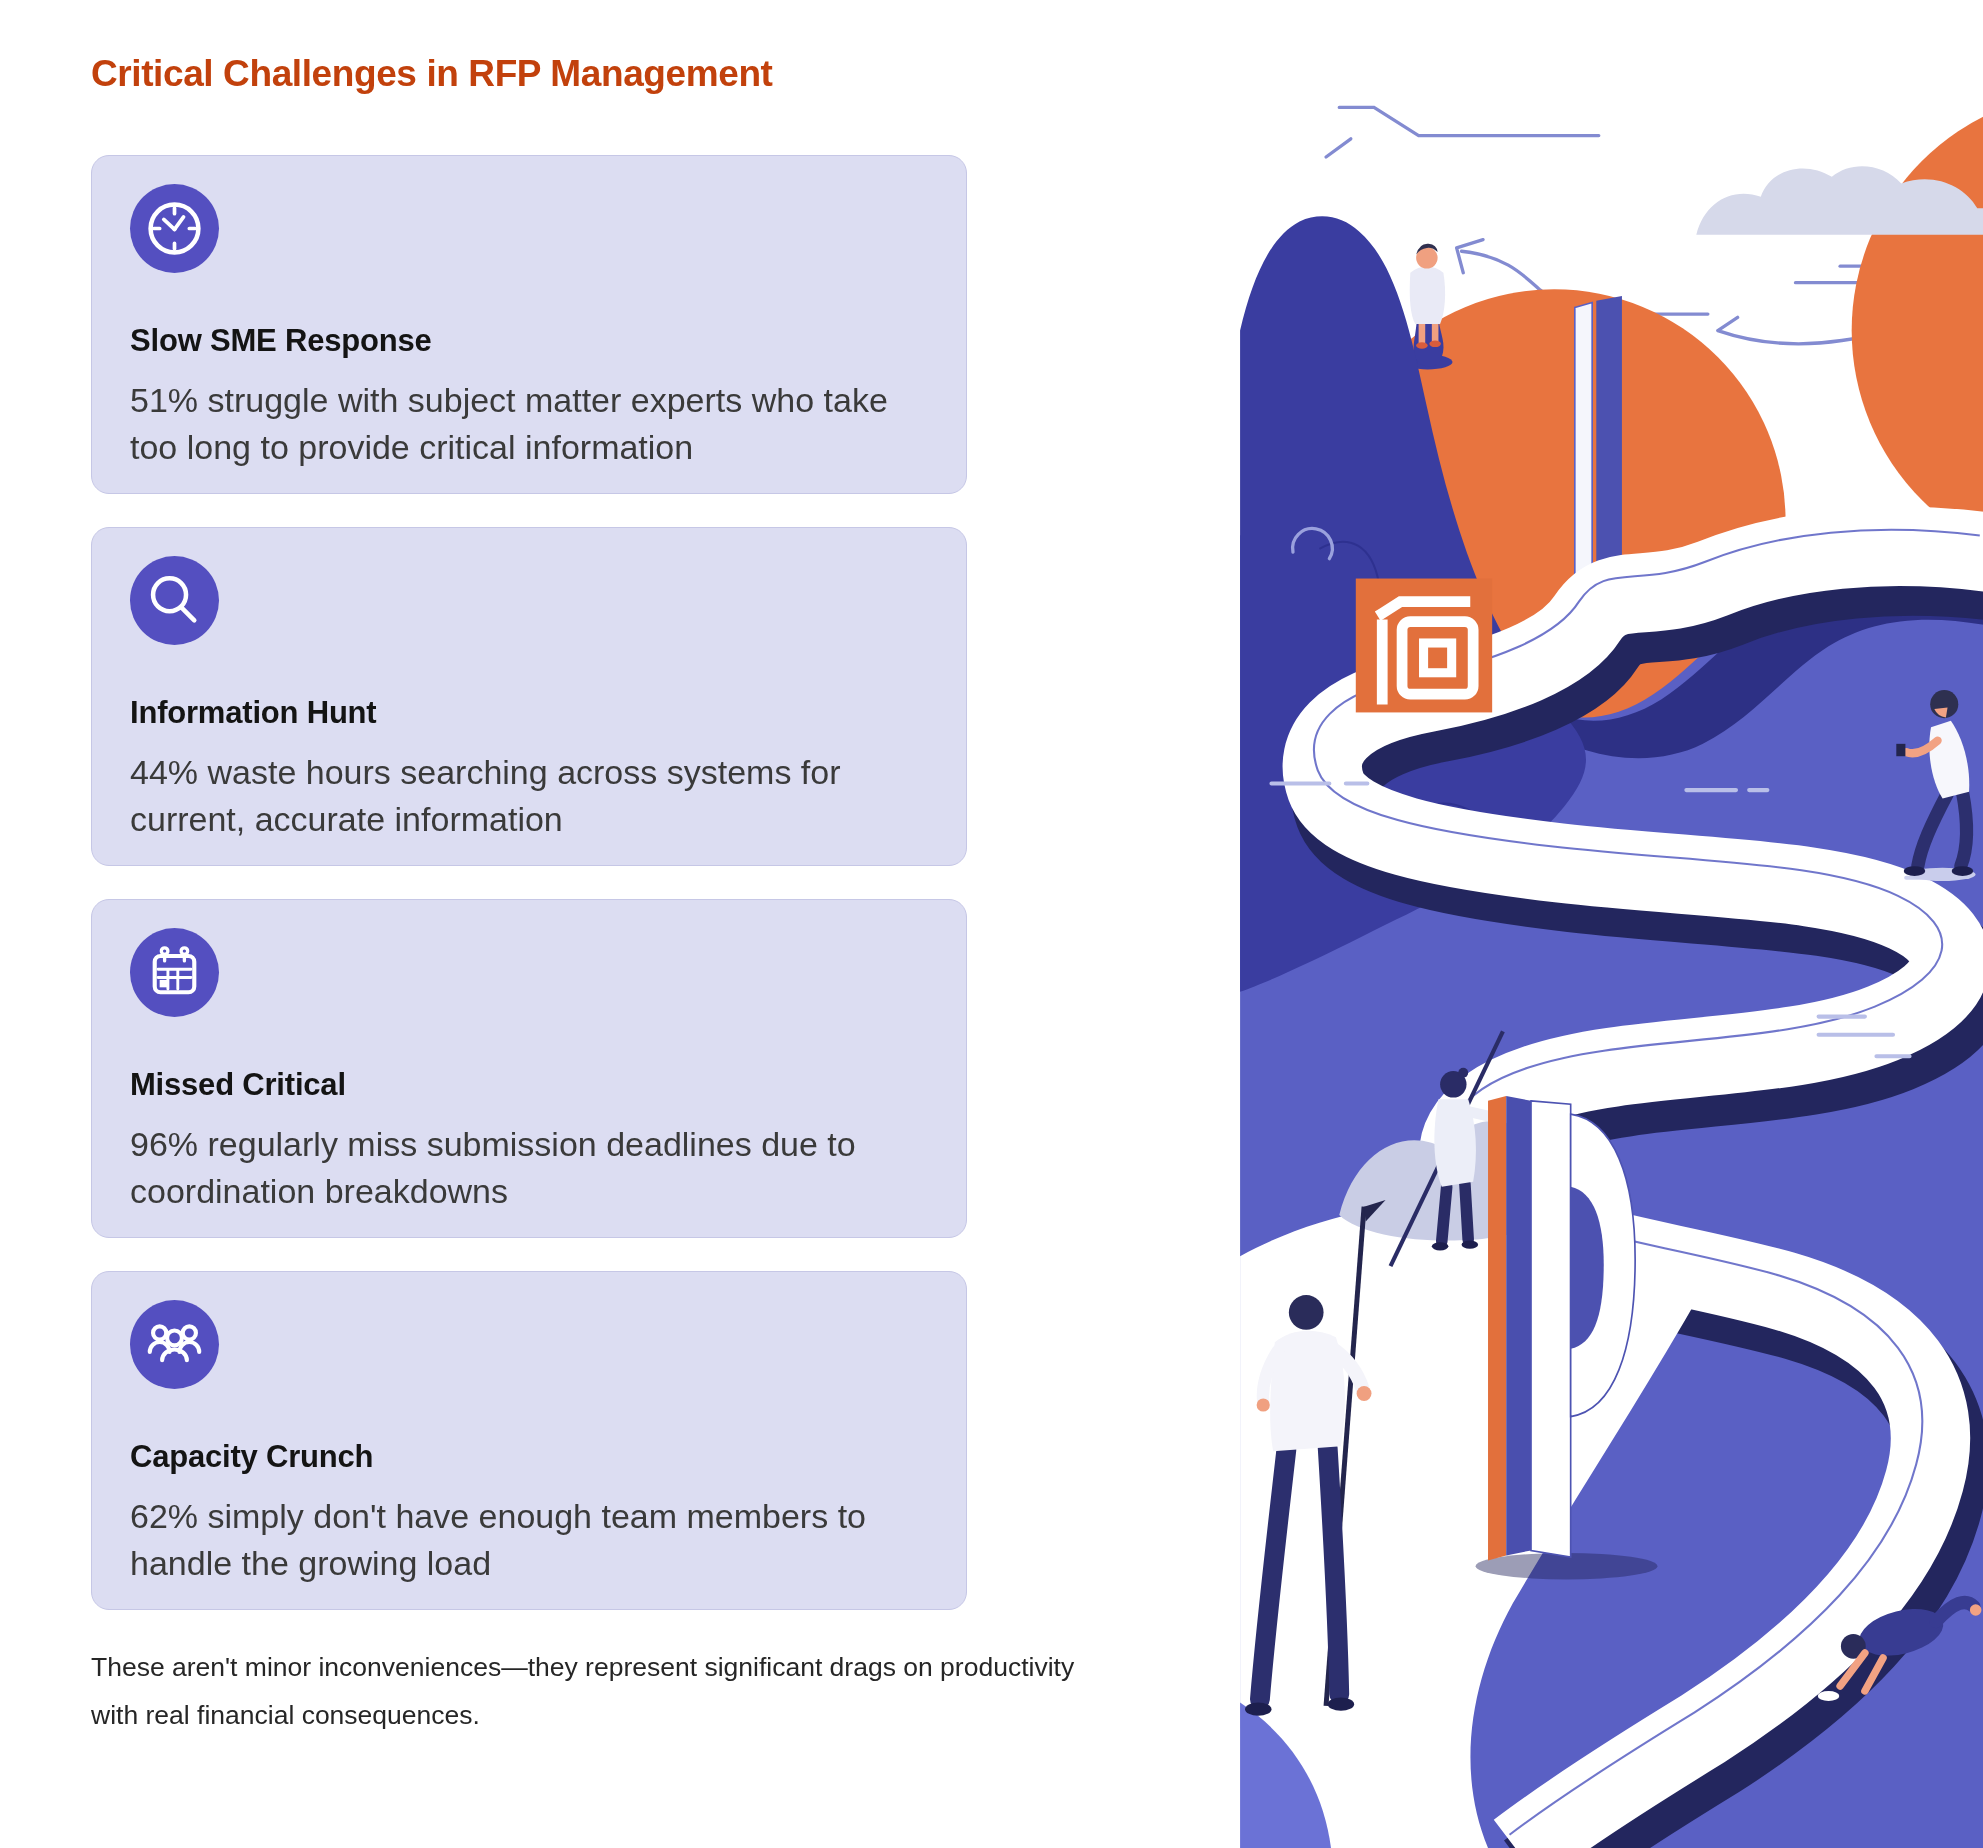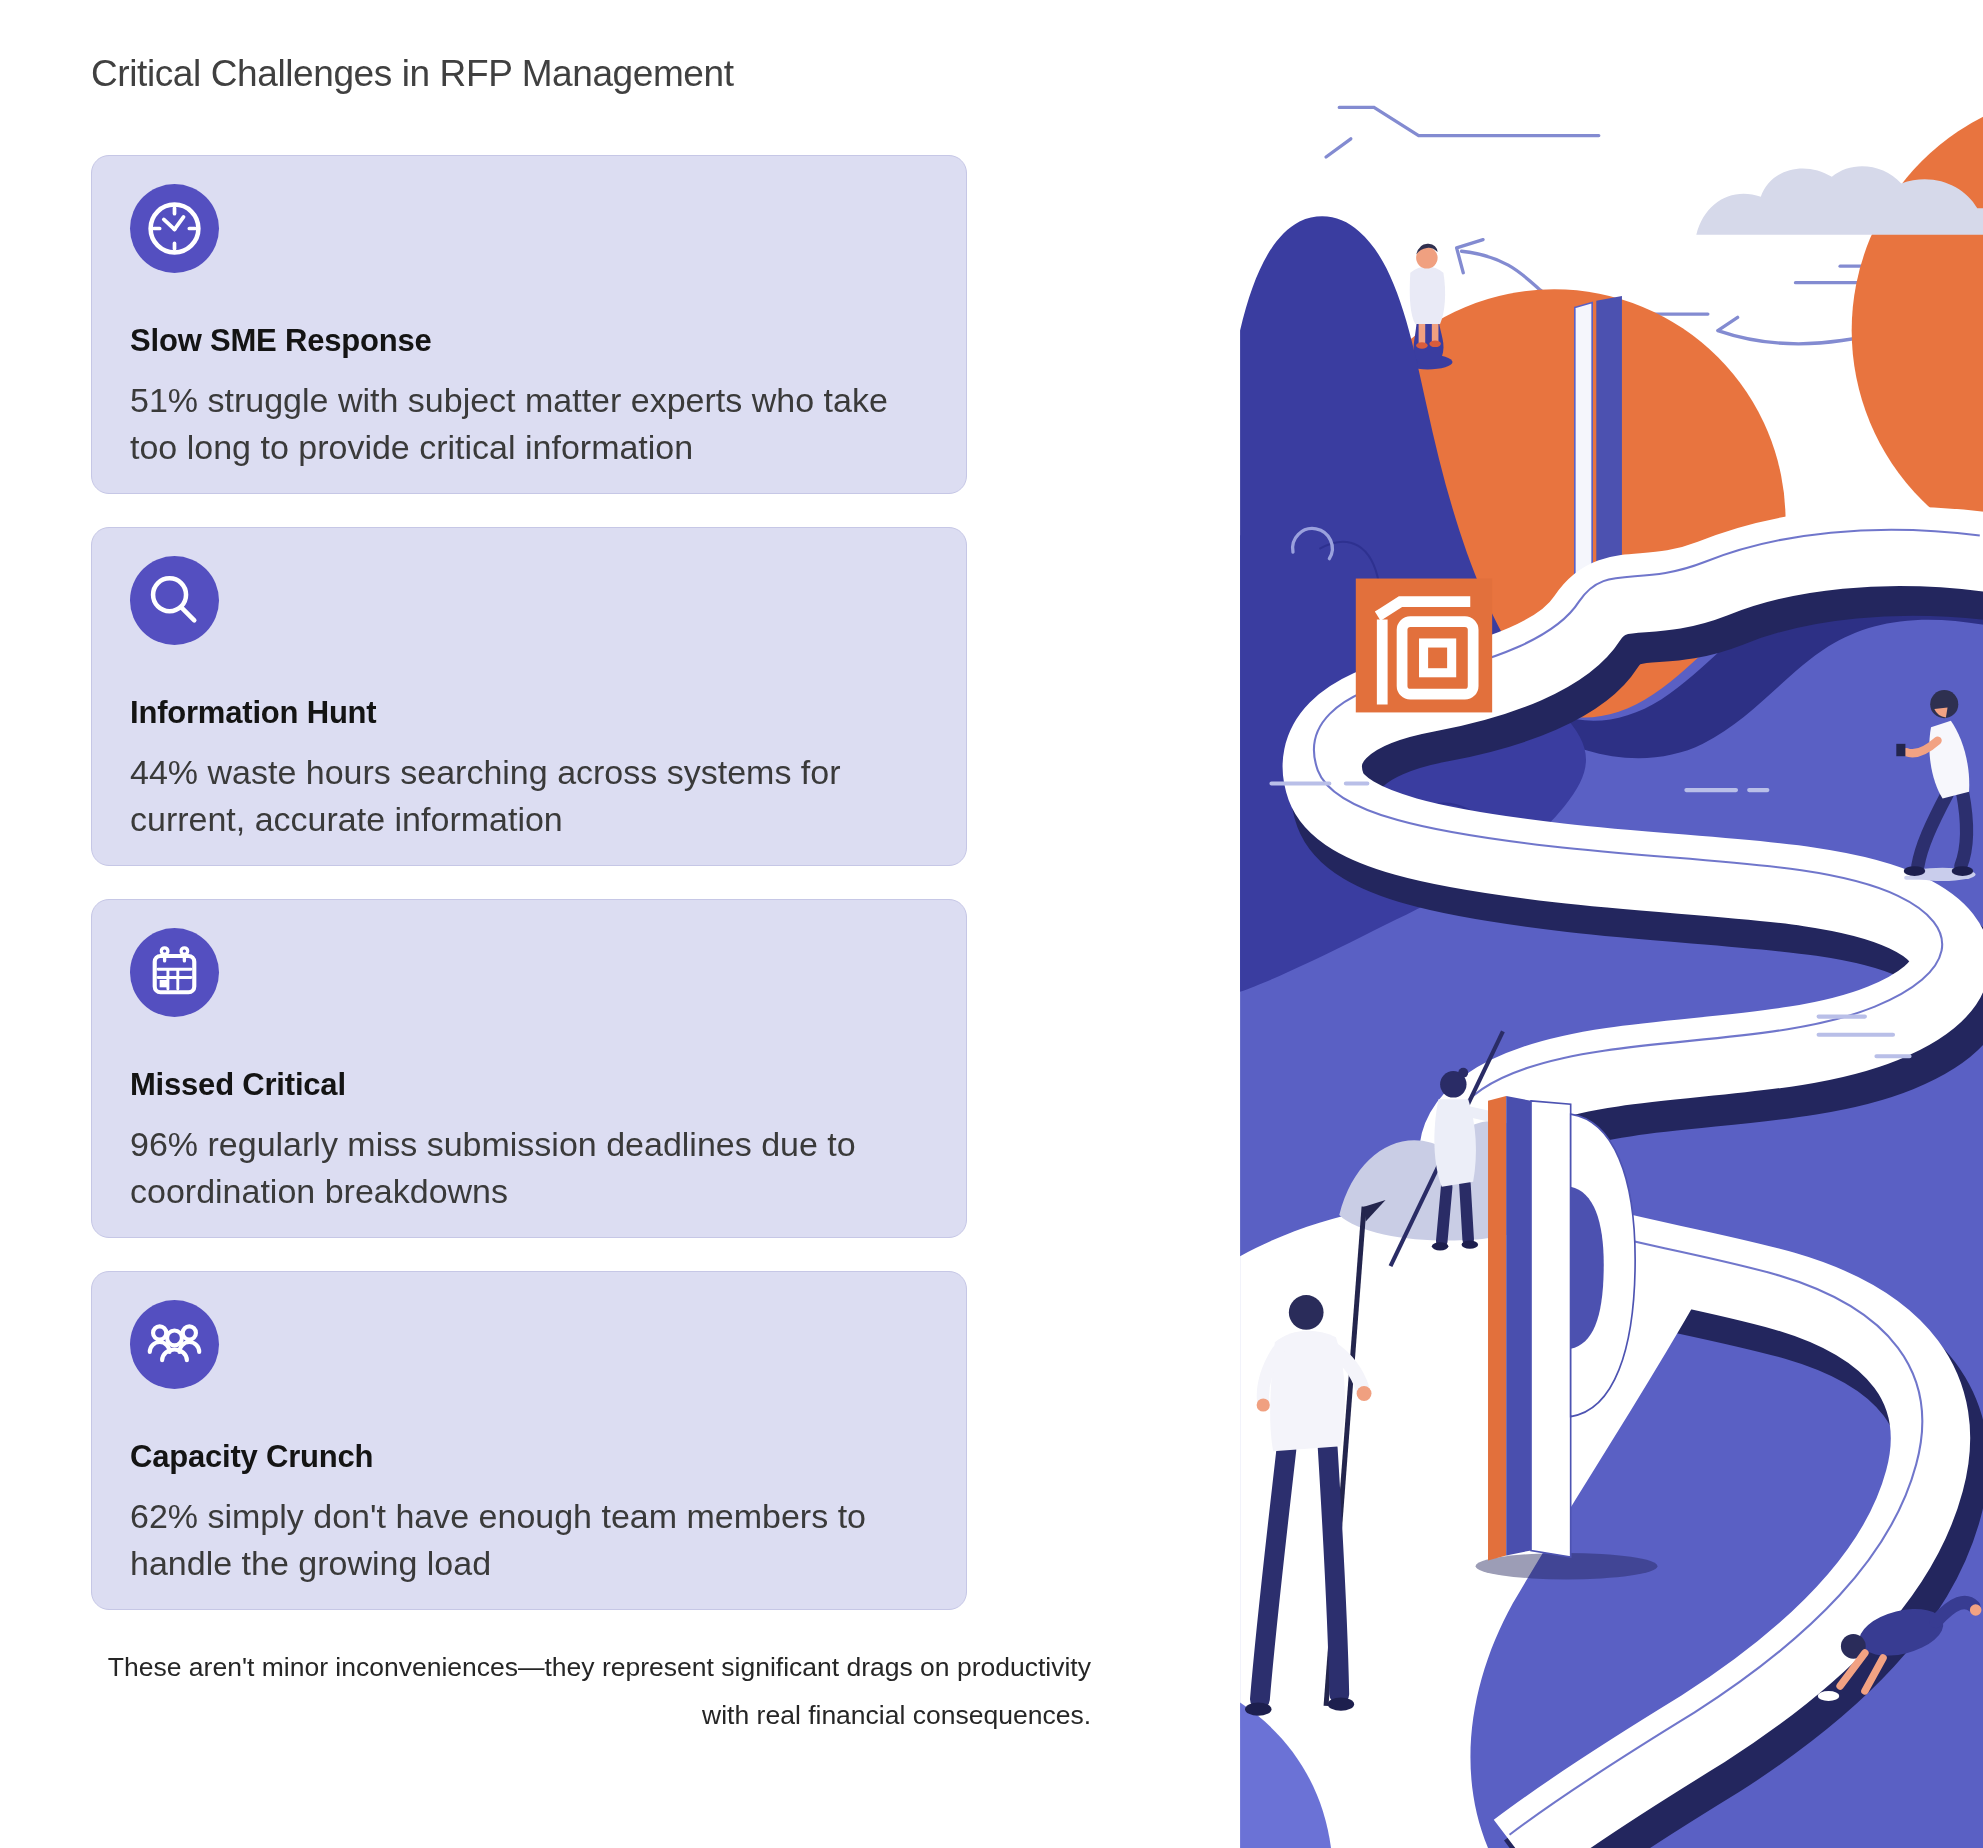--- a/index.html
+++ b/index.html
@@ -23,22 +23,22 @@
     font-family:"Liberation Sans","DejaVu Sans",sans-serif;
     overflow:hidden;
   }
   .content{
     position:absolute;
     left:91px; top:53px;
     width:1043px;
   }
   h1.page-title{
     font-size:37px;
-    font-weight:400;
-    color:#404040;
+    font-weight:700;
+    color:#c2410c;
     letter-spacing:-0.4px;
     margin-bottom:60px;
   }
   .card{
     width:876px;
     height:339px;
     background:var(--card-bg);
     border:1.7px solid var(--card-border);
     border-radius:18px;
     padding:28px 38px;
@@ -63,21 +63,20 @@
     line-height:47px;
     margin-top:18px;
     max-width:963px;
   }
   .closing{
     font-size:26.5px;
     color:#262626;
     line-height:48px;
     margin-top:16.5px;
     max-width:1000px;
-    text-align:right;
   }
   .illustration{
     position:absolute;
     left:1240px; top:0;
     width:744px; height:1848px;
     overflow:hidden;
   }
   .illustration svg{display:block;}
 </style>
 </head>

